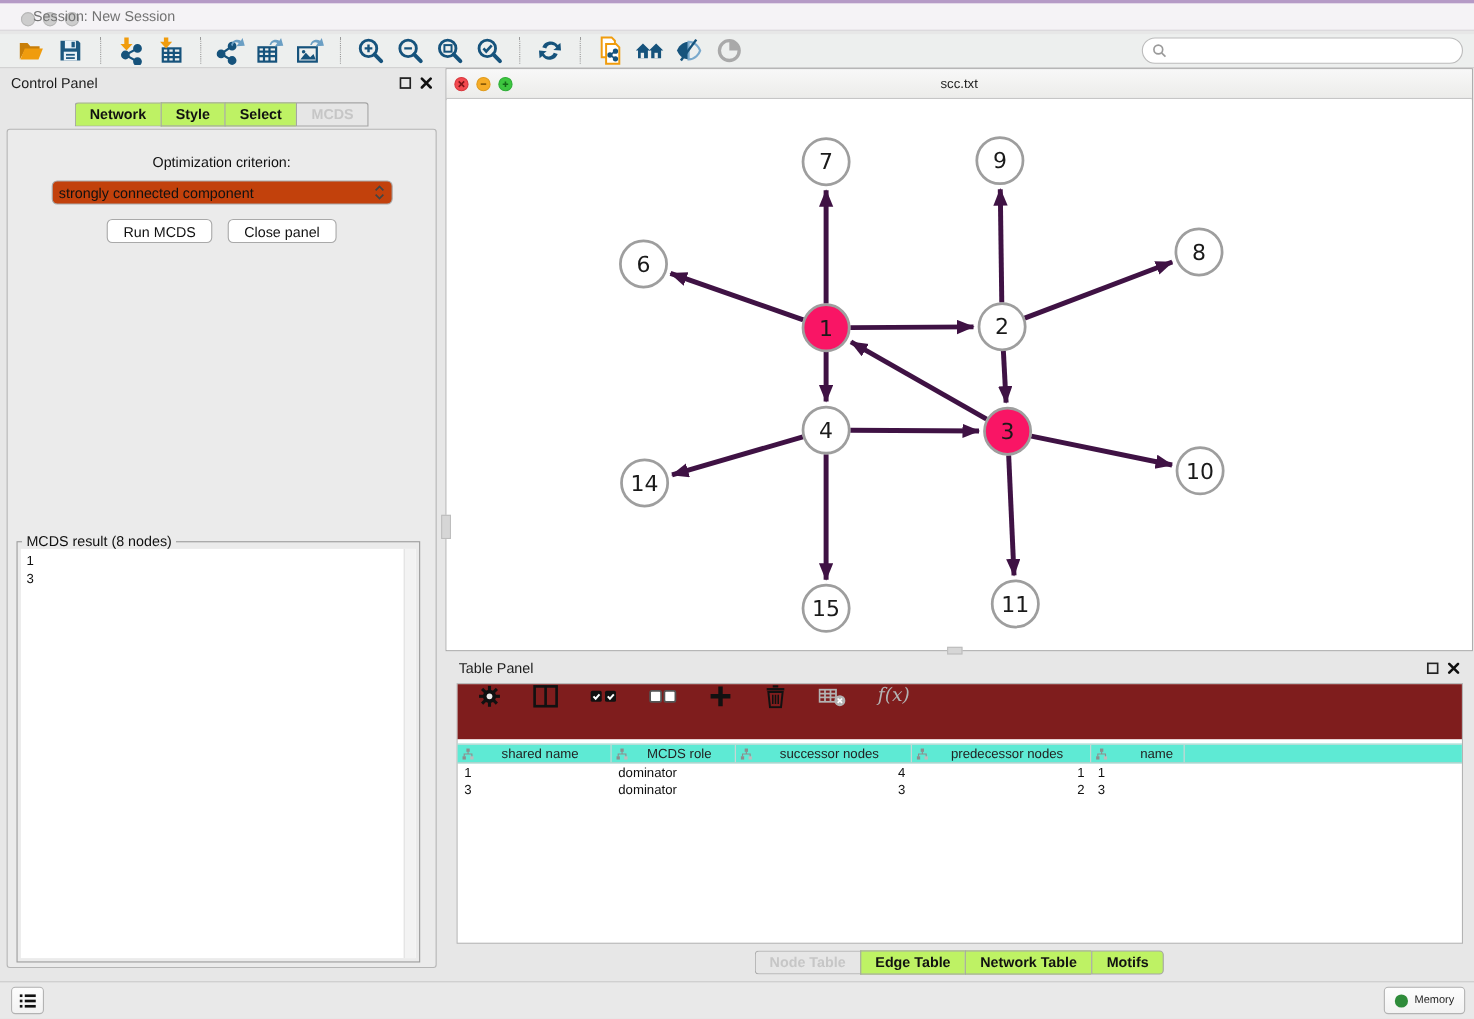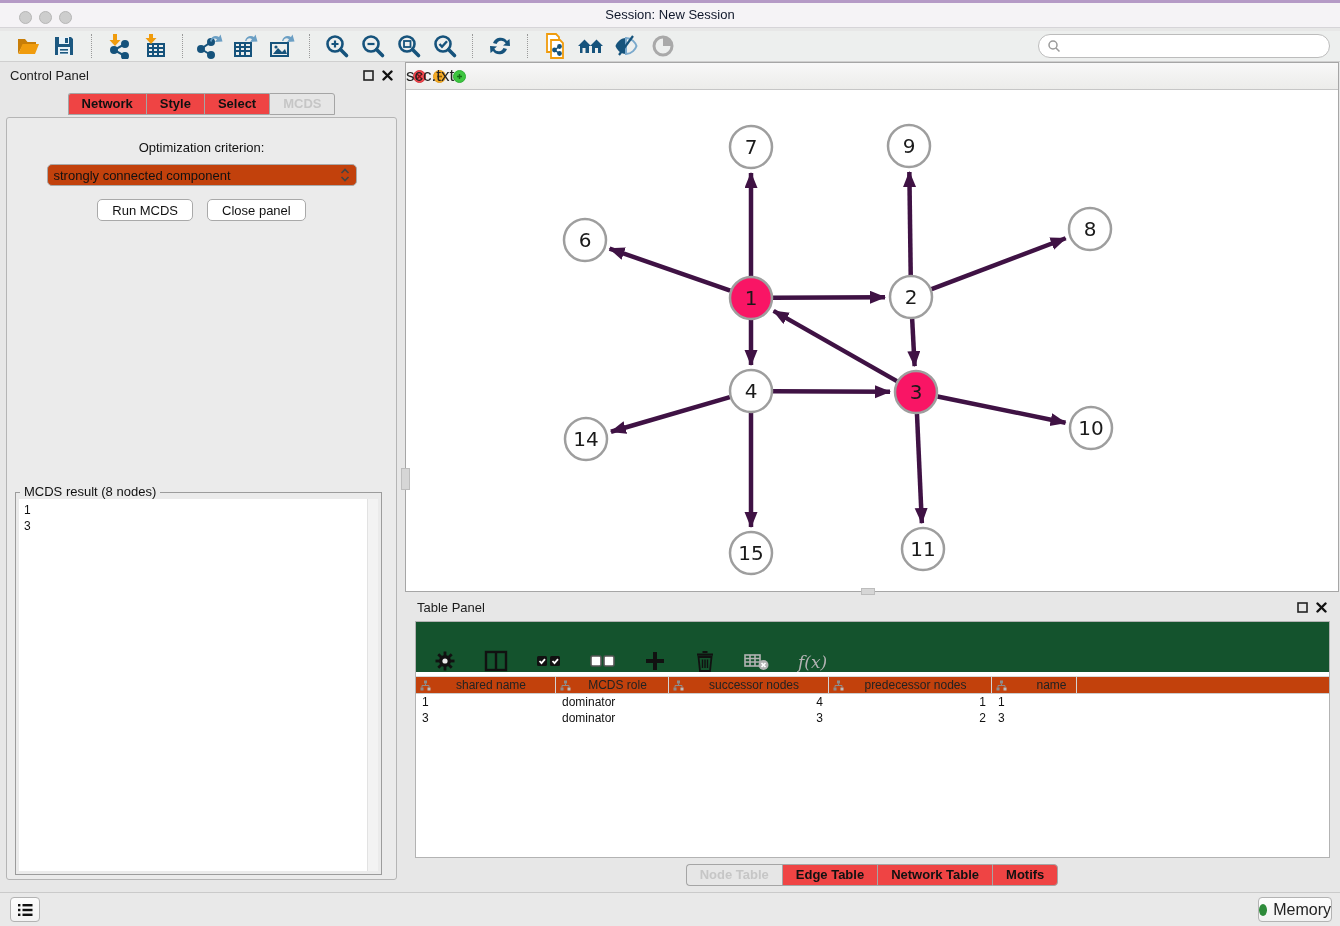--- a/index.html
+++ b/index.html
@@ -2,42 +2,42 @@
 <html><head>
 <meta charset="utf-8">
 <style>
   * { margin:0; padding:0; box-sizing:border-box; }
   html,body { width:1340px; height:926px; overflow:hidden; }
   body { font-family:"Liberation Sans", sans-serif; background:#e7e7e7; position:relative; font-size:13px; color:#222; }
 
   
   .titlebar { position:absolute; left:0; top:0; width:1340px; height:28px;
     background:#f5f3f6; border-top:3px solid #b59ac6; border-bottom:1px solid #d6d4d8; }
-  .titlebar .title { position:absolute; left:0; right:0; top:4px; text-align:center; color:#0f172a; font-size:13px; }
+  .titlebar .title { position:absolute; left:0; right:0; top:4px; color:#737373; font-size:13px;padding-left:30px; }
   .tl-dot { position:absolute; top:8px; width:13px; height:13px; border-radius:50%;
     background:#cdcdcd; border:1px solid #b6b6b6; }
   .nw-dot { width:13px; height:13px; border-radius:50%; display:inline-flex; align-items:center; justify-content:center;
     font-size:9px; font-weight:bold; margin-right:7px; }
 
   
   .toolbar { position:absolute; left:0; top:31px; width:1340px; height:31px; background:#edefee;
     border-bottom:1px solid #cfcfcf; display:flex; align-items:center; padding:0 10px; }
   .tb-sep { border-left:1px dotted #9a9a9a; height:24px; margin:0 9px; }
   .tb-ic { width:30px; height:28px; display:flex; align-items:center; justify-content:center; margin:0 3px; cursor:pointer; }
   .searchbox { margin-left:auto; width:292px; height:24px; background:#fff; border:1px solid #bcbcbc;
     border-radius:12px; display:flex; align-items:center; padding:0 8px; }
   .searchbox input { border:none; outline:none; flex:1; font-size:12px; font-family:"Liberation Sans",sans-serif; background:transparent; }
 
   
   .cpanel { position:absolute; left:0; top:62px; width:403px; height:828px; }
   .panel-head { height:26px; display:flex; align-items:center; padding:0 10px; }
   .panel-head .ph-title { font-size:13px; color:#1c1c1c; }
   .ph-icons { margin-left:auto; display:flex; gap:8px; align-items:center; }
   .tabs-row { display:flex; justify-content:center; margin-top:5px; position:relative; z-index:2; }
-  .tab { border:1px solid #a5a5a5; border-right:none; background:#ef4444; padding:2px 13px; font-size:13px; font-weight:600;
+  .tab { border:1px solid #a5a5a5; border-right:none; background:#bef264; padding:2px 13px; font-size:13px; font-weight:600;
     color:#111; cursor:pointer; line-height:16px; }
   .tab:first-child { border-radius:3px 0 0 0; }
   .tab:last-child { border-right:1px solid #a5a5a5; border-radius:0 3px 0 0; }
   .tab.active { background:#e6e6e6; color:#c6c6c6; }
   .cp-box { position:absolute; left:6px; right:6px; top:55px; bottom:10px; background:#ebebeb;
     border:1px solid #b5b5b5; border-radius:3px; }
   .opt-label { text-align:center; margin-top:22px; font-size:13px; color:#111; }
   .selectwrap { margin:9px auto 0; width:310px; height:22px; background:#c2410c; border:1px solid #a9a9a9; border-radius:5px;
     display:flex; align-items:center; padding:0 6px; cursor:pointer; }
   .selectwrap .sel-text { flex:1; font-size:13px; color:#111; }
@@ -47,32 +47,32 @@
   .groupbox { position:absolute; left:8px; right:14px; top:374px; bottom:4px; border:1px solid #9c9c9c; }
   .groupbox .legend { position:absolute; top:-9px; left:4px; background:#ebebeb; padding:0 4px; font-size:13px; color:#111; }
   .result-area { position:absolute; left:3px; right:3px; top:6px; bottom:3px; background:#fff;
     font-size:12px; color:#111; padding:3px 5px; white-space:pre; line-height:16px; }
   .result-scroll { position:absolute; right:3px; top:6px; bottom:3px; width:11px; background:#f3f3f3; border-left:1px solid #e2e2e2; }
 
   
   .netwin { position:absolute; left:405px; top:62px; width:934px; height:530px; border:1px solid #a6a6a6; background:#fff; }
   .net-title { height:27px; background:linear-gradient(#f8f8f8,#ececea); border-bottom:1px solid #c6c6c6;
     display:flex; align-items:center; padding:0 7px; position:relative; }
-  .net-title .nt-text { position:absolute; left:0; right:0; font-size:17px; color:#222; }
+  .net-title .nt-text { position:absolute; left:0; right:0; text-align:center; font-size:12px; color:#222; }
   .net-canvas { position:absolute; left:0; top:28px; right:0; bottom:0; background:#fff; }
   .grip-v { position:absolute; left:-5px; top:405px; width:9px; height:22px; background:#d6d6d6; border:1px solid #bdbdbd; }
   .grip-h { position:absolute; left:455px; bottom:-4px; width:14px; height:7px; background:#d6d6d6; border:1px solid #bdbdbd; }
 
   
   .tpanel { position:absolute; left:405px; top:595px; width:934px; height:295px; }
   .tp-box { position:absolute; left:10px; right:9px; top:26px; bottom:32px; border:1px solid #b3b3b3; background:#fff; }
-  .tp-toolbar { height:50px; background:#14532d; display:flex; align-items:flex-end; gap:28px; padding:0 18px; }
+  .tp-toolbar { height:50px; background:#7f1d1d; display:flex; align-items:flex-start; gap:28px; padding:0 18px; }
   .tp-ic { display:flex; align-items:center; justify-content:center; cursor:pointer; }
   .tp-ic.disabled { cursor:default; }
-  .thead { display:flex; height:18px; background:#c2410c; border-top:1px solid #d9d9d9; border-bottom:1px solid #cccccc; margin-top:4px; }
+  .thead { display:flex; height:18px; background:#5eead4; border-top:1px solid #d9d9d9; border-bottom:1px solid #cccccc; margin-top:4px; }
   .th { display:flex; align-items:center; border-right:1px solid #d4d4d4; font-size:12px; color:#222; padding:0 4px; cursor:pointer; }
   .th .th-label { flex:1; text-align:center; }
   .trow { display:flex; height:16px; font-size:12px; color:#111; }
   .td { padding:0 6px; overflow:hidden; white-space:nowrap; line-height:16px; }
   .tabs-bottom { position:absolute; left:0; right:0; bottom:4px; display:flex; justify-content:center; }
 
   
   .statusbar { position:absolute; left:0; top:892px; width:1340px; height:34px; background:#e9e9e9; border-top:1px solid #cacaca; }
   .sb-btn { position:absolute; top:4px; height:25px; background:linear-gradient(#fdfdfd,#f2f2f2);
     border:1px solid #b3b3b3; border-radius:4px; display:flex; align-items:center; justify-content:center; cursor:pointer; }
@@ -507,15 +507,15 @@
           <rect x="5.5" y="1" width="10" height="2.4"></rect>
           <rect x="1" y="5.8" width="2.4" height="2.4"></rect>
           <rect x="5.5" y="5.8" width="10" height="2.4"></rect>
           <rect x="1" y="10.6" width="2.4" height="2.4"></rect>
           <rect x="5.5" y="10.6" width="10" height="2.4"></rect>
         </g>
       </svg>
   </div>
   <div class="sb-btn" style="right:8px;width:74px;">
     <span class="memdot"></span>
-    <span style="font-size:16px;">Memory</span>
+    <span style="font-size:10px;">Memory</span>
   </div>
 </div>
 
 </body></html>

